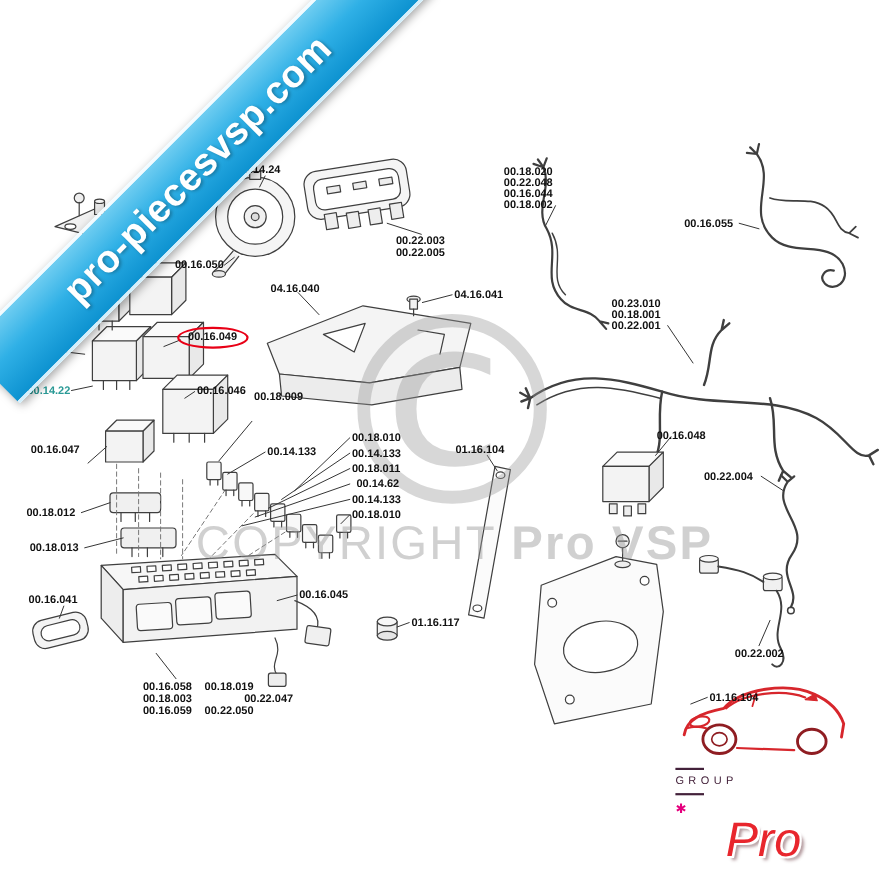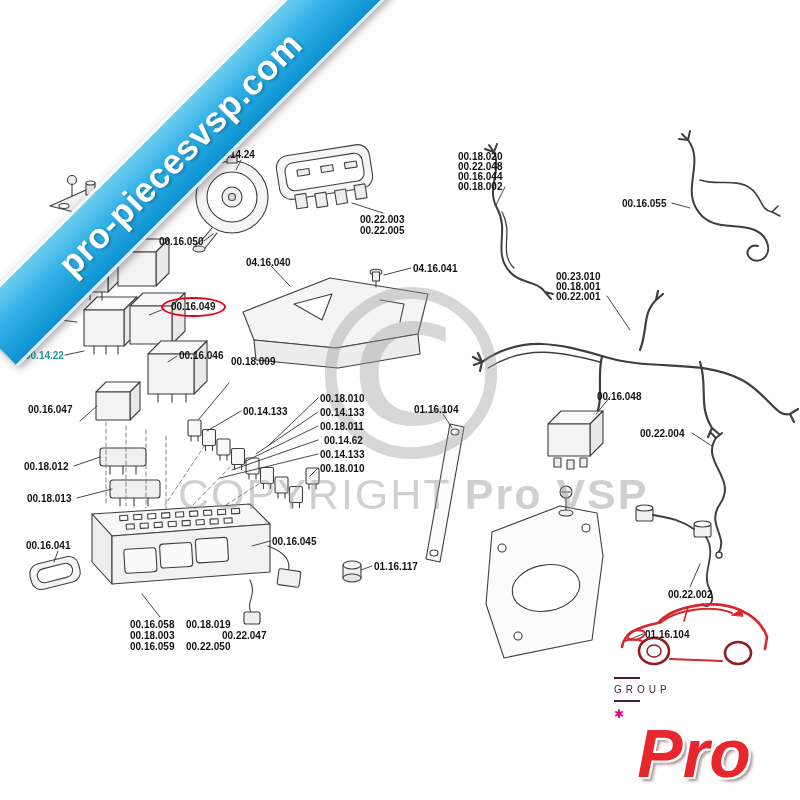--- a/index.html
+++ b/index.html
@@ -50,21 +50,21 @@
   
   #logo { position:absolute; right:26px; bottom:16px; width:160px; z-index:25; text-align:center; }
   #logo svg.car { display:block; margin:0 auto 2px; }
   #logo .group-line {
     display:flex; align-items:flex-start; justify-content:center; gap:5px;
     font-size:10px; font-weight:normal; letter-spacing:4px; color:#43213a;flex-direction:column;
   }
   #logo .group-line .gl { display:inline-block; width:26px; height:2px; background:#43213a; }
   #logo .group-line .gear { font-size:12px; letter-spacing:0; }
   #logo .pro {
-    font-size:68px; font-weight:bold; font-style:italic; line-height:.9; margin-top:2px;
+    font-size:44px; font-weight:normal; font-style:italic; line-height:.9; margin-top:2px;
     text-shadow:-2px -2px 0 #fff, 2px -2px 0 #fff, -2px 2px 0 #fff, 2px 2px 0 #fff, 4px 4px 3px rgba(70,10,20,.45);
   }
   .vsp {
     font-size:46px; font-weight:bold; letter-spacing:7px; line-height:1;
     text-shadow:-1px -1px 0 #fff, 1px 1px 0 #fff, 3px 3px 2px rgba(70,10,20,.4);
   }
 </style>
 </head>
 <body>
 

